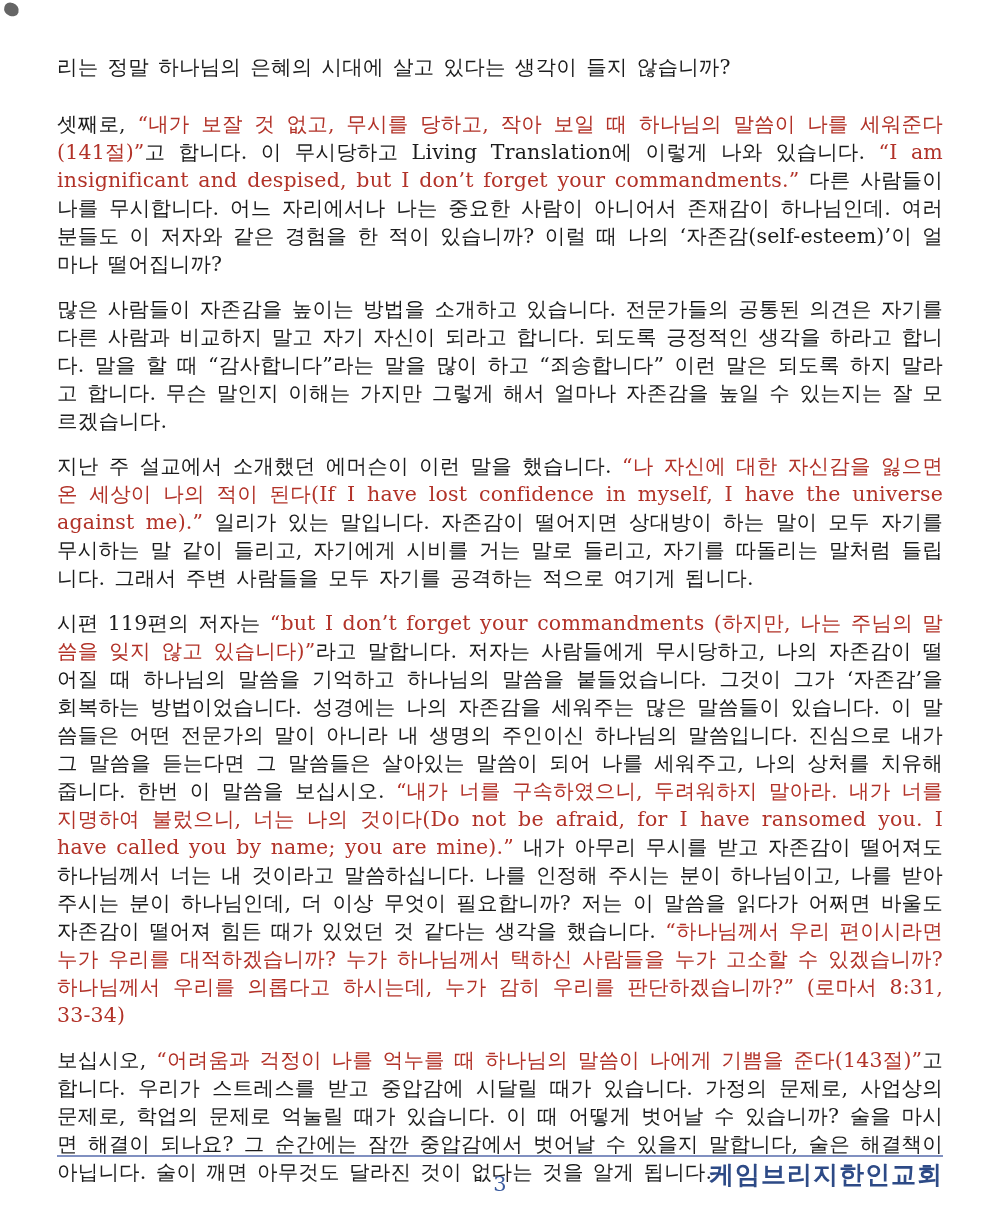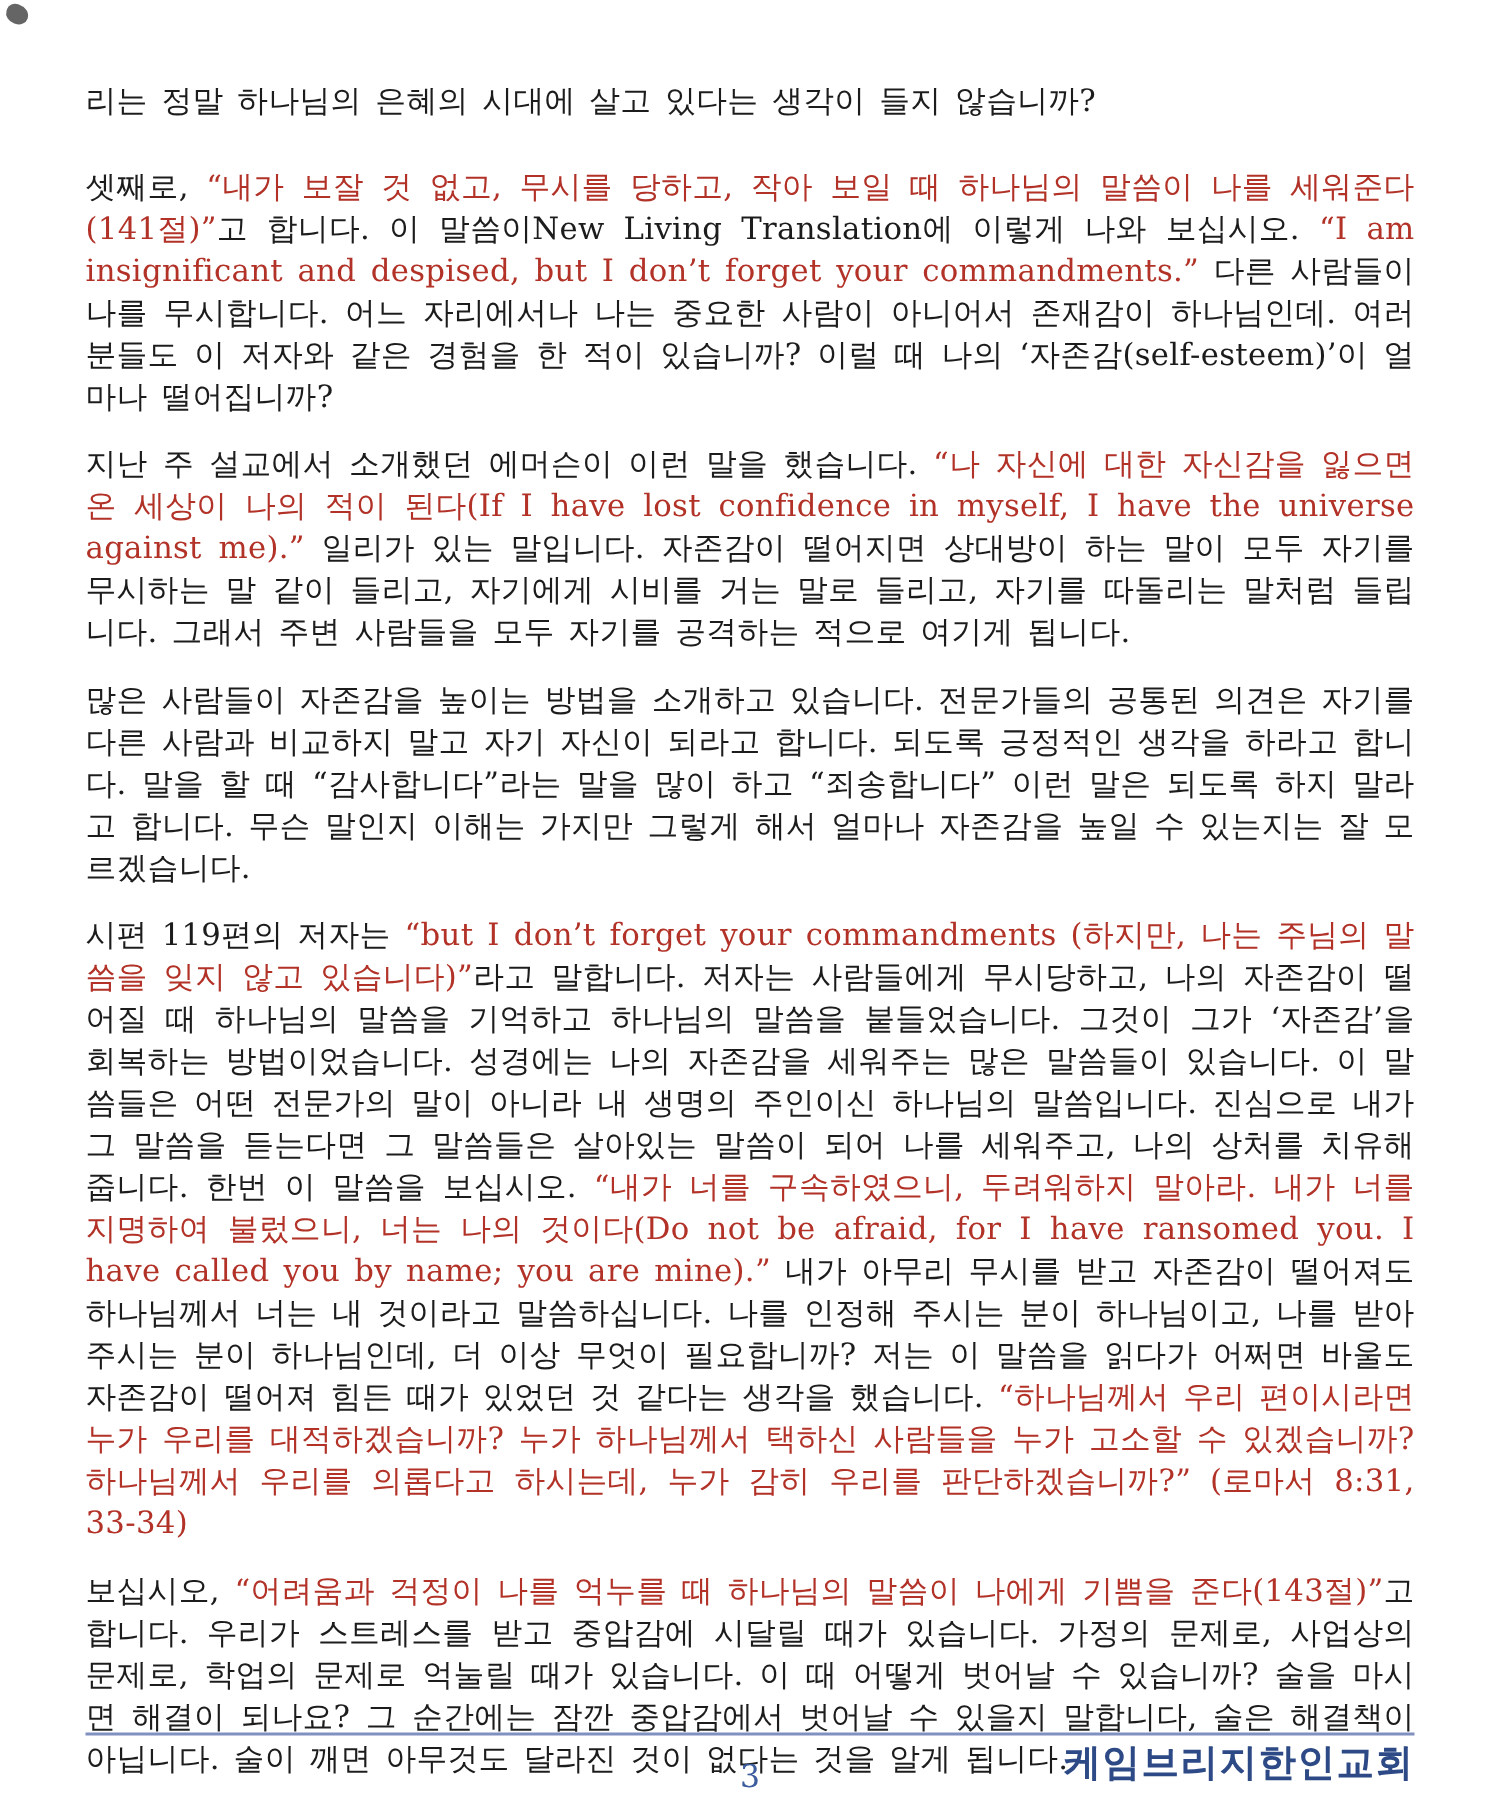--- a/index.html
+++ b/index.html
@@ -67,29 +67,29 @@
 <div class="page">
   <div class="corner-mark"></div>
 
   <main>
 
     <p class="para lead">
       <span>리는 정말 하나님의 은혜의 시대에 살고 있다는 생각이 들지 않습니까?</span>
     </p>
 
     <p class="para">
-      <span>셋째로, </span><span class="red">“내가 보잘 것 없고, 무시를 당하고, 작아 보일 때 하나님의 말씀이 나를 세워준다(141절)”</span><span>고 합니다. 이 말씀이New Living Translation에 이렇게 나와 보십시오. </span><span class="red">“I am insignificant and despised, but I don’t forget your commandments.”</span><span> 다른 사람들이 나를 무시합니다. 어느 자리에서나 나는 중요한 사람이 아니어서 존재감이 하나님인데. 여러분들도 이 저자와 같은 경험을 한 적이 있습니까? 이럴 때 나의 ‘자존감(self-esteem)’이 얼마나 떨어집니까?</span>
+      <span>셋째로, </span><span class="red">“내가 보잘 것 없고, 무시를 당하고, 작아 보일 때 하나님의 말씀이 나를 세워준다(141절)”</span><span>고 합니다. 이 무시당하고 Living Translation에 이렇게 나와 있습니다. </span><span class="red">“I am insignificant and despised, but I don’t forget your commandments.”</span><span> 다른 사람들이 나를 무시합니다. 어느 자리에서나 나는 중요한 사람이 아니어서 존재감이 하나님인데. 여러분들도 이 저자와 같은 경험을 한 적이 있습니까? 이럴 때 나의 ‘자존감(self-esteem)’이 얼마나 떨어집니까?</span>
+    </p>
+
+    <p class="para">
+      <span>많은 사람들이 자존감을 높이는 방법을 소개하고 있습니다. 전문가들의 공통된 의견은 자기를 다른 사람과 비교하지 말고 자기 자신이 되라고 합니다. 되도록 긍정적인 생각을 하라고 합니다. 말을 할 때 “감사합니다”라는 말을 많이 하고 “죄송합니다” 이런 말은 되도록 하지 말라고 합니다. 무슨 말인지 이해는 가지만 그렇게 해서 얼마나 자존감을 높일 수 있는지는 잘 모르겠습니다.</span>
     </p>
 
     <p class="para">
       <span>지난 주 설교에서 소개했던 에머슨이 이런 말을 했습니다. </span><span class="red">“나 자신에 대한 자신감을 잃으면 온 세상이 나의 적이 된다(If I have lost confidence in myself, I have the universe against me).”</span><span> 일리가 있는 말입니다. 자존감이 떨어지면 상대방이 하는 말이 모두 자기를 무시하는 말 같이 들리고, 자기에게 시비를 거는 말로 들리고, 자기를 따돌리는 말처럼 들립니다. 그래서 주변 사람들을 모두 자기를 공격하는 적으로 여기게 됩니다.</span>
-    </p>
-
-    <p class="para">
-      <span>많은 사람들이 자존감을 높이는 방법을 소개하고 있습니다. 전문가들의 공통된 의견은 자기를 다른 사람과 비교하지 말고 자기 자신이 되라고 합니다. 되도록 긍정적인 생각을 하라고 합니다. 말을 할 때 “감사합니다”라는 말을 많이 하고 “죄송합니다” 이런 말은 되도록 하지 말라고 합니다. 무슨 말인지 이해는 가지만 그렇게 해서 얼마나 자존감을 높일 수 있는지는 잘 모르겠습니다.</span>
     </p>
 
     <p class="para">
       <span>시편 119편의 저자는 </span><span class="red">“but I don’t forget your commandments (하지만, 나는 주님의 말씀을 잊지 않고 있습니다)”</span><span>라고 말합니다. 저자는 사람들에게 무시당하고, 나의 자존감이 떨어질 때 하나님의 말씀을 기억하고 하나님의 말씀을 붙들었습니다. 그것이 그가 ‘자존감’을 회복하는 방법이었습니다. 성경에는 나의 자존감을 세워주는 많은 말씀들이 있습니다. 이 말씀들은 어떤 전문가의 말이 아니라 내 생명의 주인이신 하나님의 말씀입니다. 진심으로 내가 그 말씀을 듣는다면 그 말씀들은 살아있는 말씀이 되어 나를 세워주고, 나의 상처를 치유해 줍니다. 한번 이 말씀을 보십시오. </span><span class="red">“내가 너를 구속하였으니, 두려워하지 말아라. 내가 너를 지명하여 불렀으니, 너는 나의 것이다(Do not be afraid, for I have ransomed you. I have called you by name; you are mine).”</span><span> 내가 아무리 무시를 받고 자존감이 떨어져도 하나님께서 너는 내 것이라고 말씀하십니다. 나를 인정해 주시는 분이 하나님이고, 나를 받아 주시는 분이 하나님인데, 더 이상 무엇이 필요합니까? 저는 이 말씀을 읽다가 어쩌면 바울도 자존감이 떨어져 힘든 때가 있었던 것 같다는 생각을 했습니다. </span><span class="red">“하나님께서 우리 편이시라면 누가 우리를 대적하겠습니까? 누가 하나님께서 택하신 사람들을 누가 고소할 수 있겠습니까? 하나님께서 우리를 의롭다고 하시는데, 누가 감히 우리를 판단하겠습니까?” (로마서 8:31, 33-34)</span>
     </p>
 
     <p class="para">
       <span>보십시오, </span><span class="red">“어려움과 걱정이 나를 억누를 때 하나님의 말씀이 나에게 기쁨을 준다(143절)”</span><span>고 합니다. 우리가 스트레스를 받고 중압감에 시달릴 때가 있습니다. 가정의 문제로, 사업상의 문제로, 학업의 문제로 억눌릴 때가 있습니다. 이 때 어떻게 벗어날 수 있습니까? 술을 마시면 해결이 되나요? 그 순간에는 잠깐 중압감에서 벗어날 수 있을지 말합니다, 술은 해결책이 아닙니다. 술이 깨면 아무것도 달라진 것이 없다는 것을 알게 됩니다.</span>
     </p>
 

